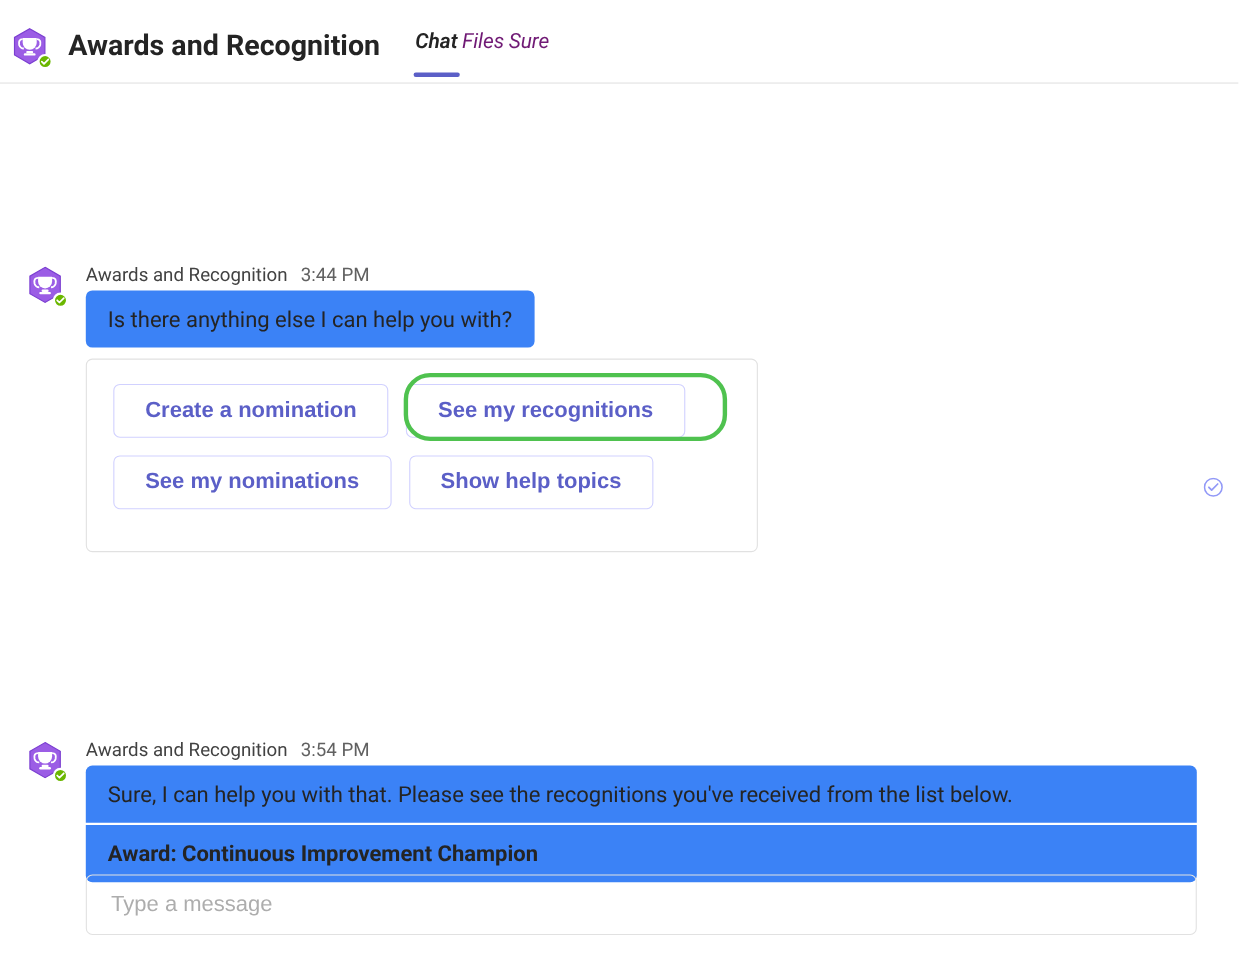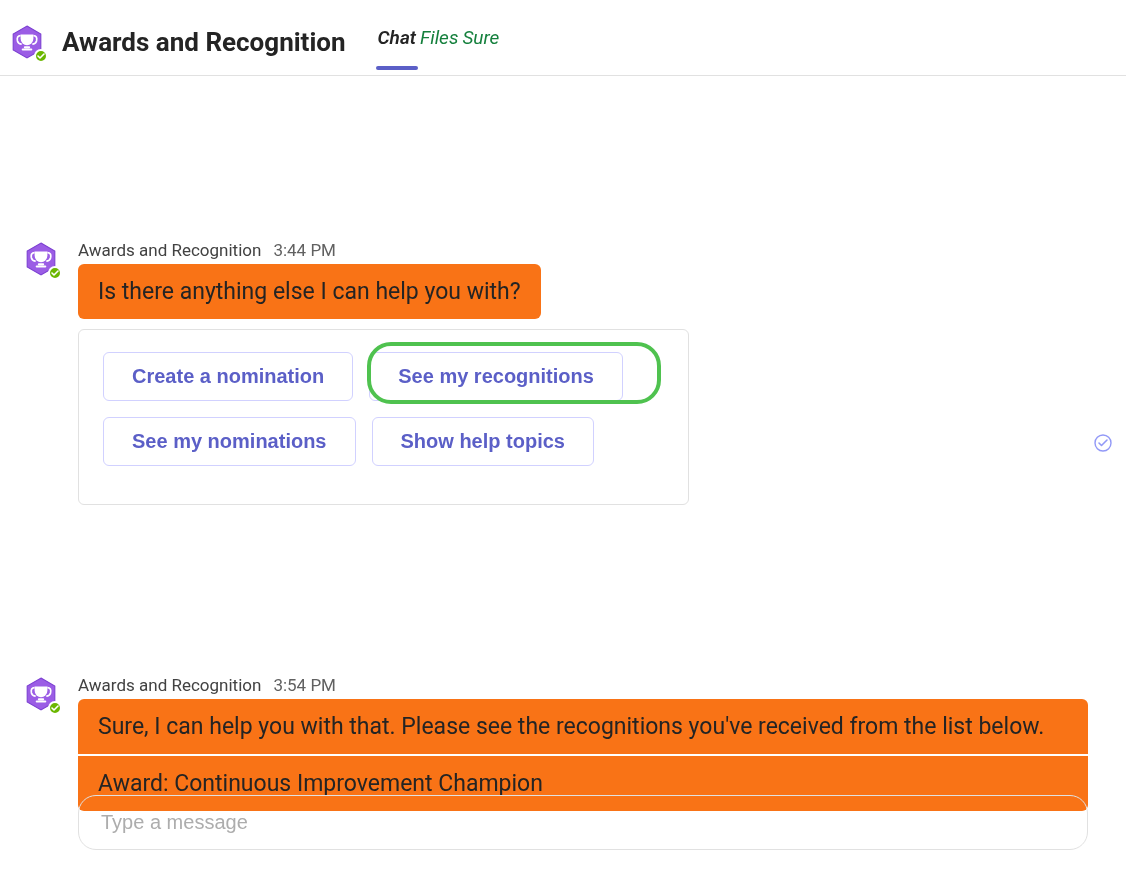--- a/index.html
+++ b/index.html
@@ -50,21 +50,21 @@
   }
   .tabs {
     display: flex;
     align-self: flex-end;
     height: 100%;
     align-items: flex-start;
     font-style: italic;
   }
   .tab {
     font-size: 19px;
-    color: #15803d;
+    color: #701a75;
     padding: 18px 2px 20px 2px;
     cursor: pointer;
     position: relative;
   }
   .tab.active {
     color: #242424;
     font-weight: 600;
   }
   .tab.active::after {
     content: "";
@@ -110,30 +110,30 @@
     align-items: baseline;
     gap: 12px;
     font-size: 17px;
     color: #616161;
     margin-bottom: 4px;
   }
   .msg-sender { color: #424242; }
   .msg-time { color: #616161; margin-top: 36px; }
 
   .bubble {
-    background: #f97316;
+    background: #3b82f6;
     border-radius: 6px;
     padding: 14px 20px;
-    font-size: 23px;
+    font-size: 20px;
     color: #242424;
     display: inline-block;
     max-width: 100%;
   }
   .bubble.full { display:block; width:100%; border-radius: 6px 6px 0 0; }
-  .bubble.full2 { display:block; width:100%; border-radius: 0 0 6px 6px; margin-top:2px;}
+  .bubble.full2 { display:block; width:100%; border-radius: 0 0 6px 6px; margin-top:2px;font-weight:bold;}
 
   .card {
     margin-top: 10px;
     border: 1px solid #e1e1e1;
     border-radius: 6px;
     padding: 22px 24px;
     width: 611px;
     position: relative;
   }
   .card-row {
@@ -167,21 +167,21 @@
     width: 18px; height: 18px;
     color: #5b5fc7;
   }
   .receipt-icon svg { width:100%; height:100%; display:block; }
 
   
   .composer {
     position: absolute;
     left: 78px; right: 38px; bottom: 24px;
     border: 1px solid #e1e1e1;
-    border-radius: 18px;
+    border-radius: 6px;
     padding: 14px 20px;
   }
   .composer-input {
     border: none;
     outline: none;
     width: 100%;
     font-size: 20px;
     color: #242424;
     background: transparent;
   }

